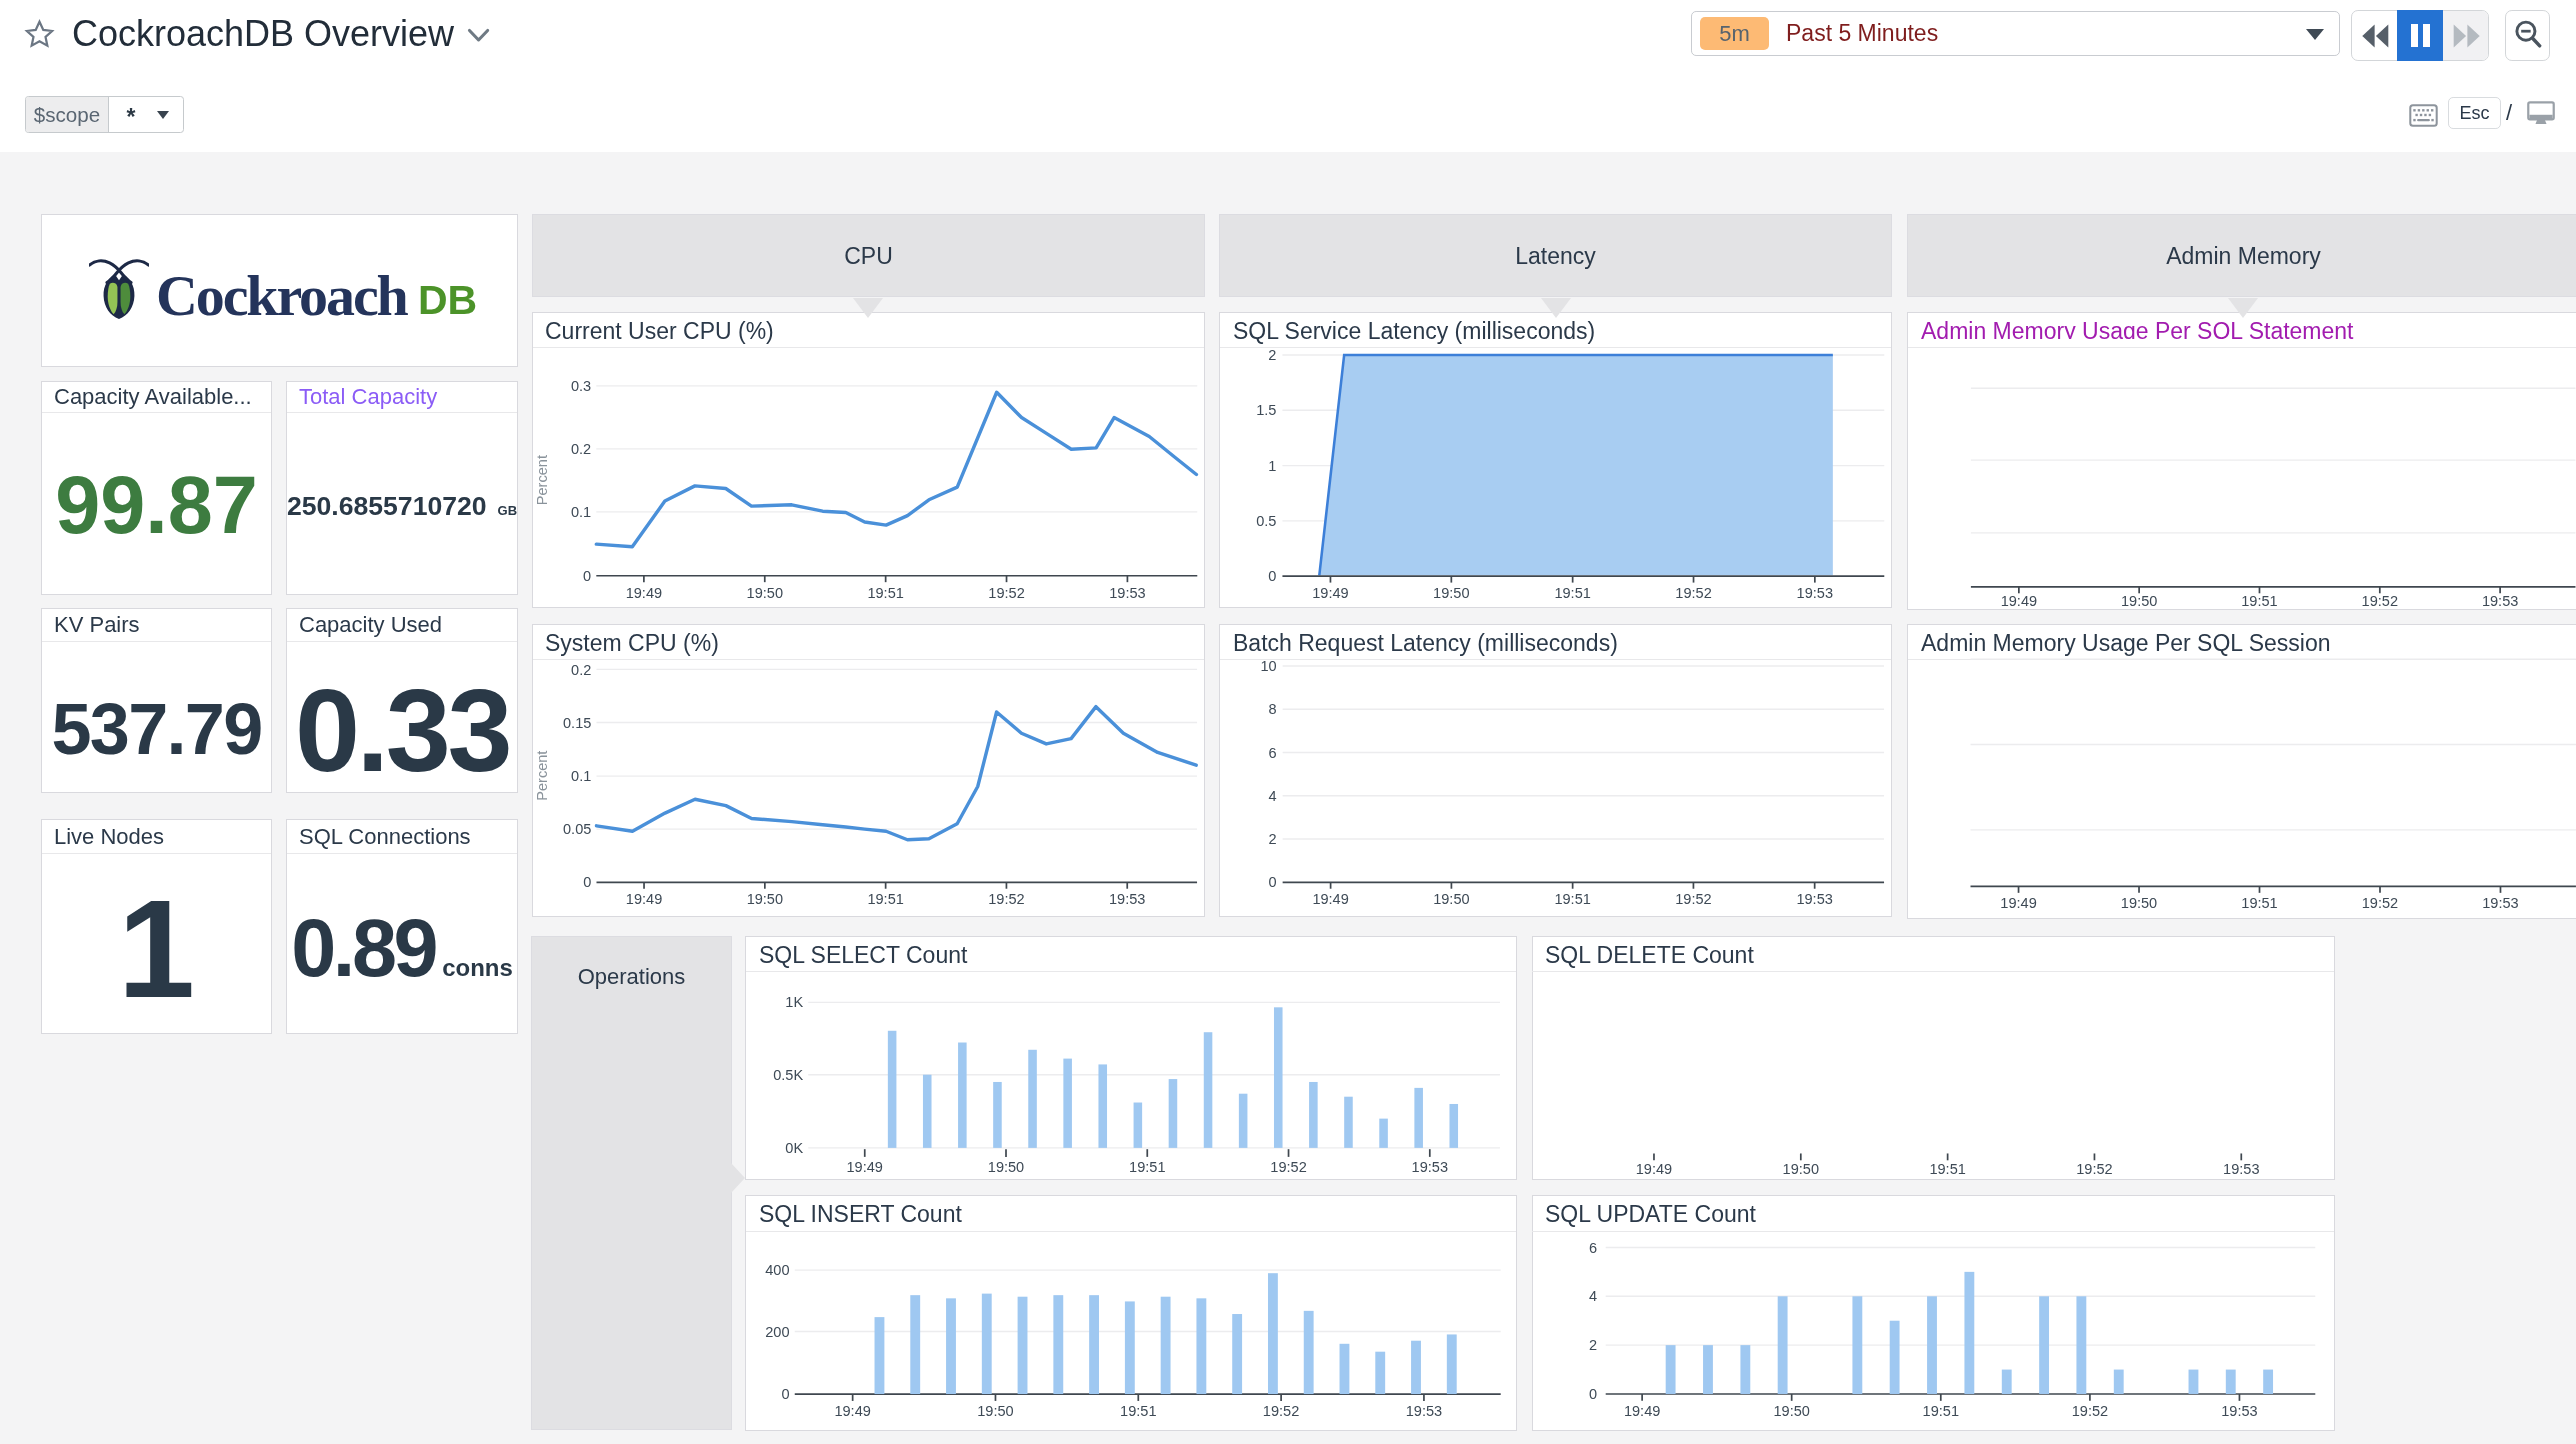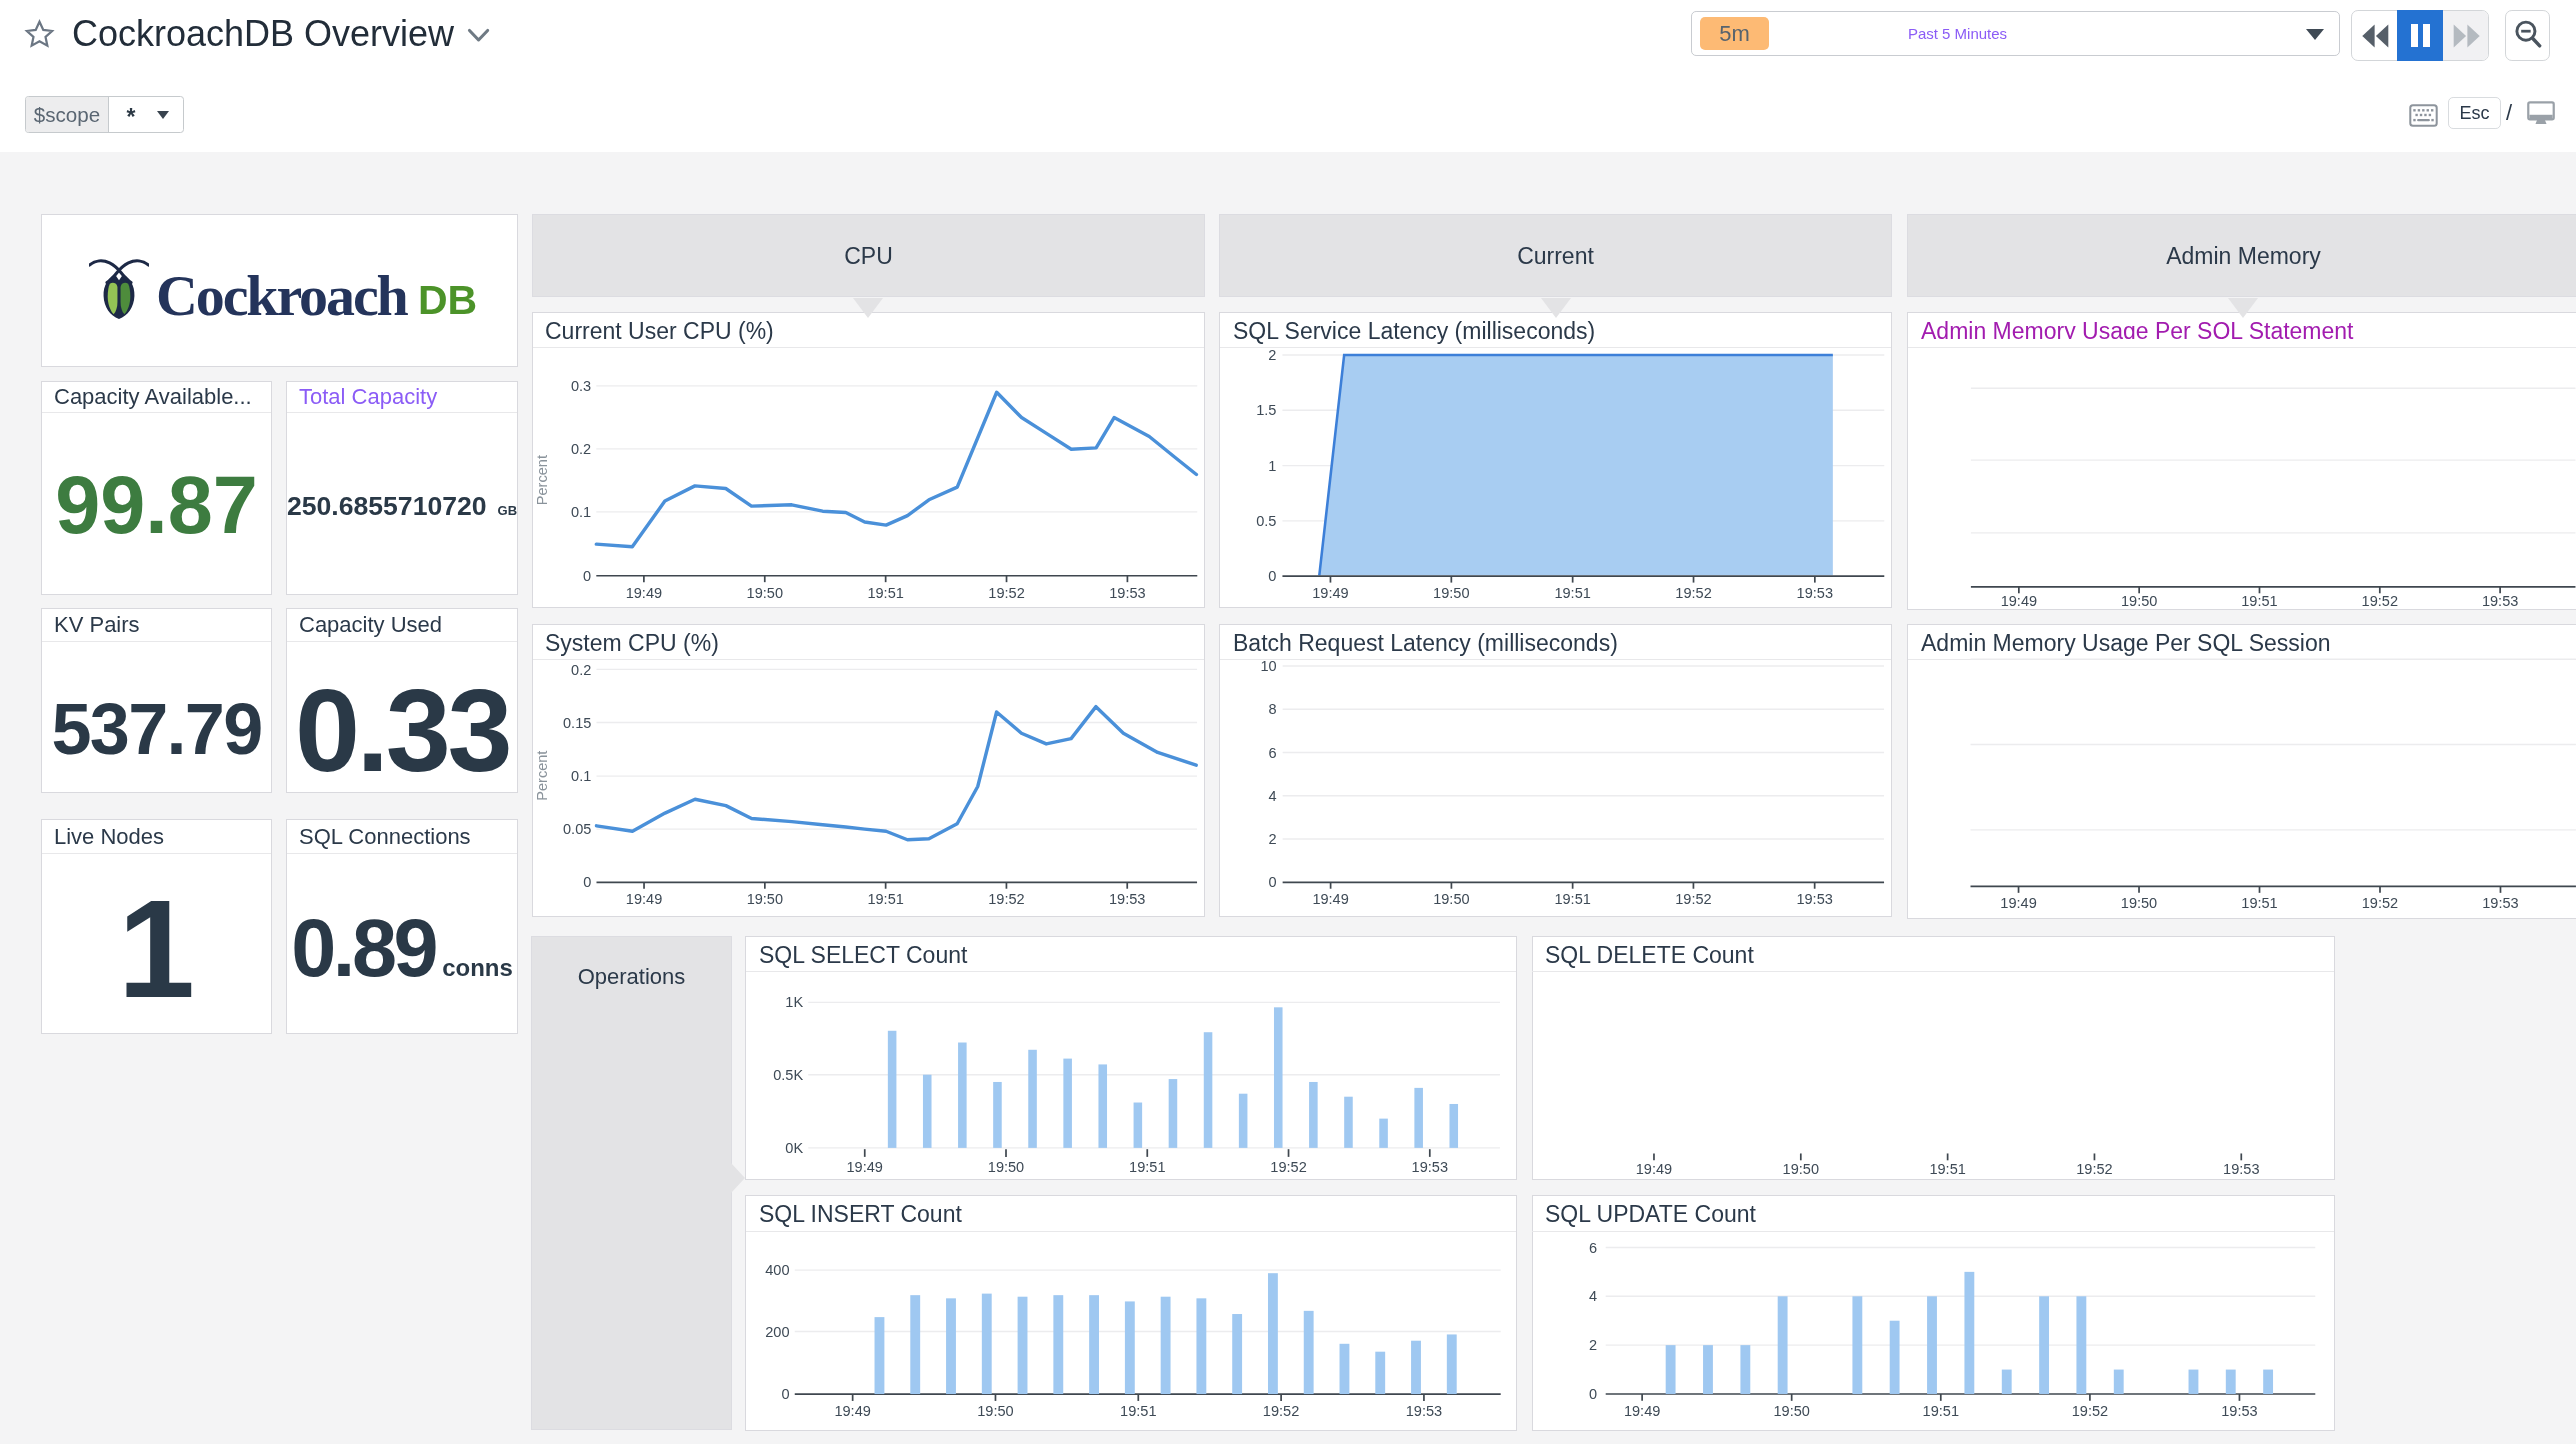--- a/index.html
+++ b/index.html
@@ -11,21 +11,21 @@
 <div style="position:absolute;left:72px;top:10.3px;width:600px;height:48px;font-size:36px;font-weight:500;color:#222d39;line-height:48px;letter-spacing:0px;">CockroachDB Overview</div>
 <svg style="position:absolute;left:466px;top:27.4px;" width="26" height="19" viewBox="0 0 30 22">
 <path d="M4 4 L14.5 15 L25 4" fill="none" stroke="#6f7a84" stroke-width="3.6" stroke-linecap="round" stroke-linejoin="round"></path>
     </svg>
 <div style="position:absolute;left:25px;top:96px;width:159px;height:37px;background:#fff;border:0.9px solid #c6cacd;border-radius:3.4px;"></div>
 <div style="position:absolute;left:26px;top:97px;width:83px;height:35px;background:#ededee;border-right:0.9px solid #c6cacd;border-radius:2.6px 0 0 2.6px;color:#5a6672;font-size:20.6px;line-height:35px;text-align:center;">$scope</div>
 <div style="position:absolute;left:118px;top:99px;width:26px;height:33px;color:#2d3a46;font-size:23px;line-height:36px;text-align:center;font-weight:bold;">*</div>
 <div style="position:absolute;left:157px;top:111px;width:0px;height:0px;width:0;height:0;border-left:6.9px solid transparent;border-right:6.9px solid transparent;border-top:8.6px solid #38434e;"></div>
 <div style="position:absolute;left:1691px;top:11px;width:649px;height:45px;background:#fff;border:0.9px solid #c9ccd1;border-radius:5.1px;"></div>
 <div style="position:absolute;left:1700px;top:17px;width:69px;height:33px;background:#fdba74;border-radius:5.1px;color:#57636e;font-size:22px;line-height:33px;text-align:center;">5m</div>
-<div style="position:absolute;left:1786px;top:17px;width:343px;height:33px;color:#8b5cf6;font-size:15px;line-height:33px;text-align:center;">Past 5 Minutes</div>
+<div style="position:absolute;left:1786px;top:17px;width:343px;height:33px;color:#7f1d1d;font-size:23px;line-height:33px;">Past 5 Minutes</div>
 <div style="position:absolute;left:2306px;top:29px;width:0px;height:0px;width:0;height:0;border-left:9.4px solid transparent;border-right:9.4px solid transparent;border-top:11px solid #3f4a55;"></div>
 <div style="position:absolute;left:2351px;top:10.3px;width:138px;height:51px;background:#fff;border:0.9px solid #d3d6d9;border-radius:6.9px;"></div>
 <div style="position:absolute;left:2443px;top:11px;width:45px;height:49px;background:#f1f1f3;border-radius:0 6px 6px 0;"></div>
 <div style="position:absolute;left:2397px;top:10.3px;width:46px;height:51px;background:#2472d2;"></div>
 <svg style="position:absolute;left:2361px;top:23px;" width="29" height="26" viewBox="0 0 34 30">
 <path d="M16 1.5 L16 28.5 L1.5 15 Z" fill="#565f69"></path>
       <path d="M32 1.5 L32 28.5 L17.5 15 Z" fill="#565f69"></path>
     </svg>
 <div style="position:absolute;left:2411px;top:24px;width:6.9px;height:23px;background:#fff;"></div>
 <div style="position:absolute;left:2423px;top:24px;width:6.9px;height:23px;background:#fff;"></div>
@@ -107,21 +107,21 @@
 <div style="position:absolute;left:287px;top:820px;width:230px;height:34px;border-bottom:0.9px solid #e8e8ea;"></div>
 <div style="position:absolute;left:299px;top:819px;width:206px;height:35px;font-size:22px;color:#2b3949;line-height:35px;white-space:nowrap;overflow:hidden;">SQL Connections</div>
 <div style="position:absolute;left:288px;top:948px;width:228px;height:0px;display:flex;justify-content:center;align-items:baseline;">
       <span style="font-size:81px;font-weight:bold;color:#2a3947;line-height:0;letter-spacing:-3.4px;">0.89</span>
       <span style="font-size:24px;font-weight:bold;color:#2a3947;margin-left:6.9px;letter-spacing:0;">conns</span>
     </div>
 <div style="position:absolute;left:532px;top:214px;width:673px;height:83px;background:#e3e3e5;border:0.9px solid #dcdce1;"></div>
 <div style="position:absolute;left:532px;top:243px;width:673px;height:26px;font-size:23px;color:#2b3949;text-align:center;line-height:26px;">CPU</div>
 <div style="position:absolute;left:853px;top:298px;width:0px;height:0px;width:0;height:0;border-left:15.4px solid transparent;border-right:15.4px solid transparent;border-top:20px solid #e3e3e5;z-index:5;"></div>
 <div style="position:absolute;left:1219px;top:214px;width:673px;height:83px;background:#e3e3e5;border:0.9px solid #dcdce1;"></div>
-<div style="position:absolute;left:1219px;top:243px;width:673px;height:26px;font-size:23px;color:#2b3949;text-align:center;line-height:26px;">Current</div>
+<div style="position:absolute;left:1219px;top:243px;width:673px;height:26px;font-size:23px;color:#2b3949;text-align:center;line-height:26px;">Latency</div>
 <div style="position:absolute;left:1541px;top:298px;width:0px;height:0px;width:0;height:0;border-left:15.4px solid transparent;border-right:15.4px solid transparent;border-top:20px solid #e3e3e5;z-index:5;"></div>
 <div style="position:absolute;left:1907px;top:214px;width:673px;height:83px;background:#e3e3e5;border:0.9px solid #dcdce1;"></div>
 <div style="position:absolute;left:1907px;top:243px;width:673px;height:26px;font-size:23px;color:#2b3949;text-align:center;line-height:26px;">Admin Memory</div>
 <div style="position:absolute;left:2228px;top:298px;width:0px;height:0px;width:0;height:0;border-left:15.4px solid transparent;border-right:15.4px solid transparent;border-top:20px solid #e3e3e5;z-index:5;"></div>
 <div style="position:absolute;left:532px;top:312px;width:673px;height:296px;background:#fff;border:0.9px solid #d9d9de;box-sizing:border-box;"></div>
 <div style="position:absolute;left:533px;top:313px;width:671px;height:35px;border-bottom:0.9px solid #e8e8ea;"></div>
 <div style="position:absolute;left:545px;top:312px;width:656px;height:36px;font-size:23px;color:#2b3949;line-height:38px;white-space:nowrap;overflow:hidden;">Current User CPU (%)</div>
 <svg style="position:absolute;left:532px;top:312px;" width="673" height="296" viewBox="620 364 785 345">
 <text x="637" y="560" font-family="&quot;Liberation Sans&quot;, sans-serif" font-size="17" fill="#8a939b" text-anchor="middle" font-weight="normal" transform="rotate(-90 637 560)">Percent</text>
 <line x1="695" y1="450" x2="1396" y2="450" stroke="#ececee" stroke-width="1.6"></line>

